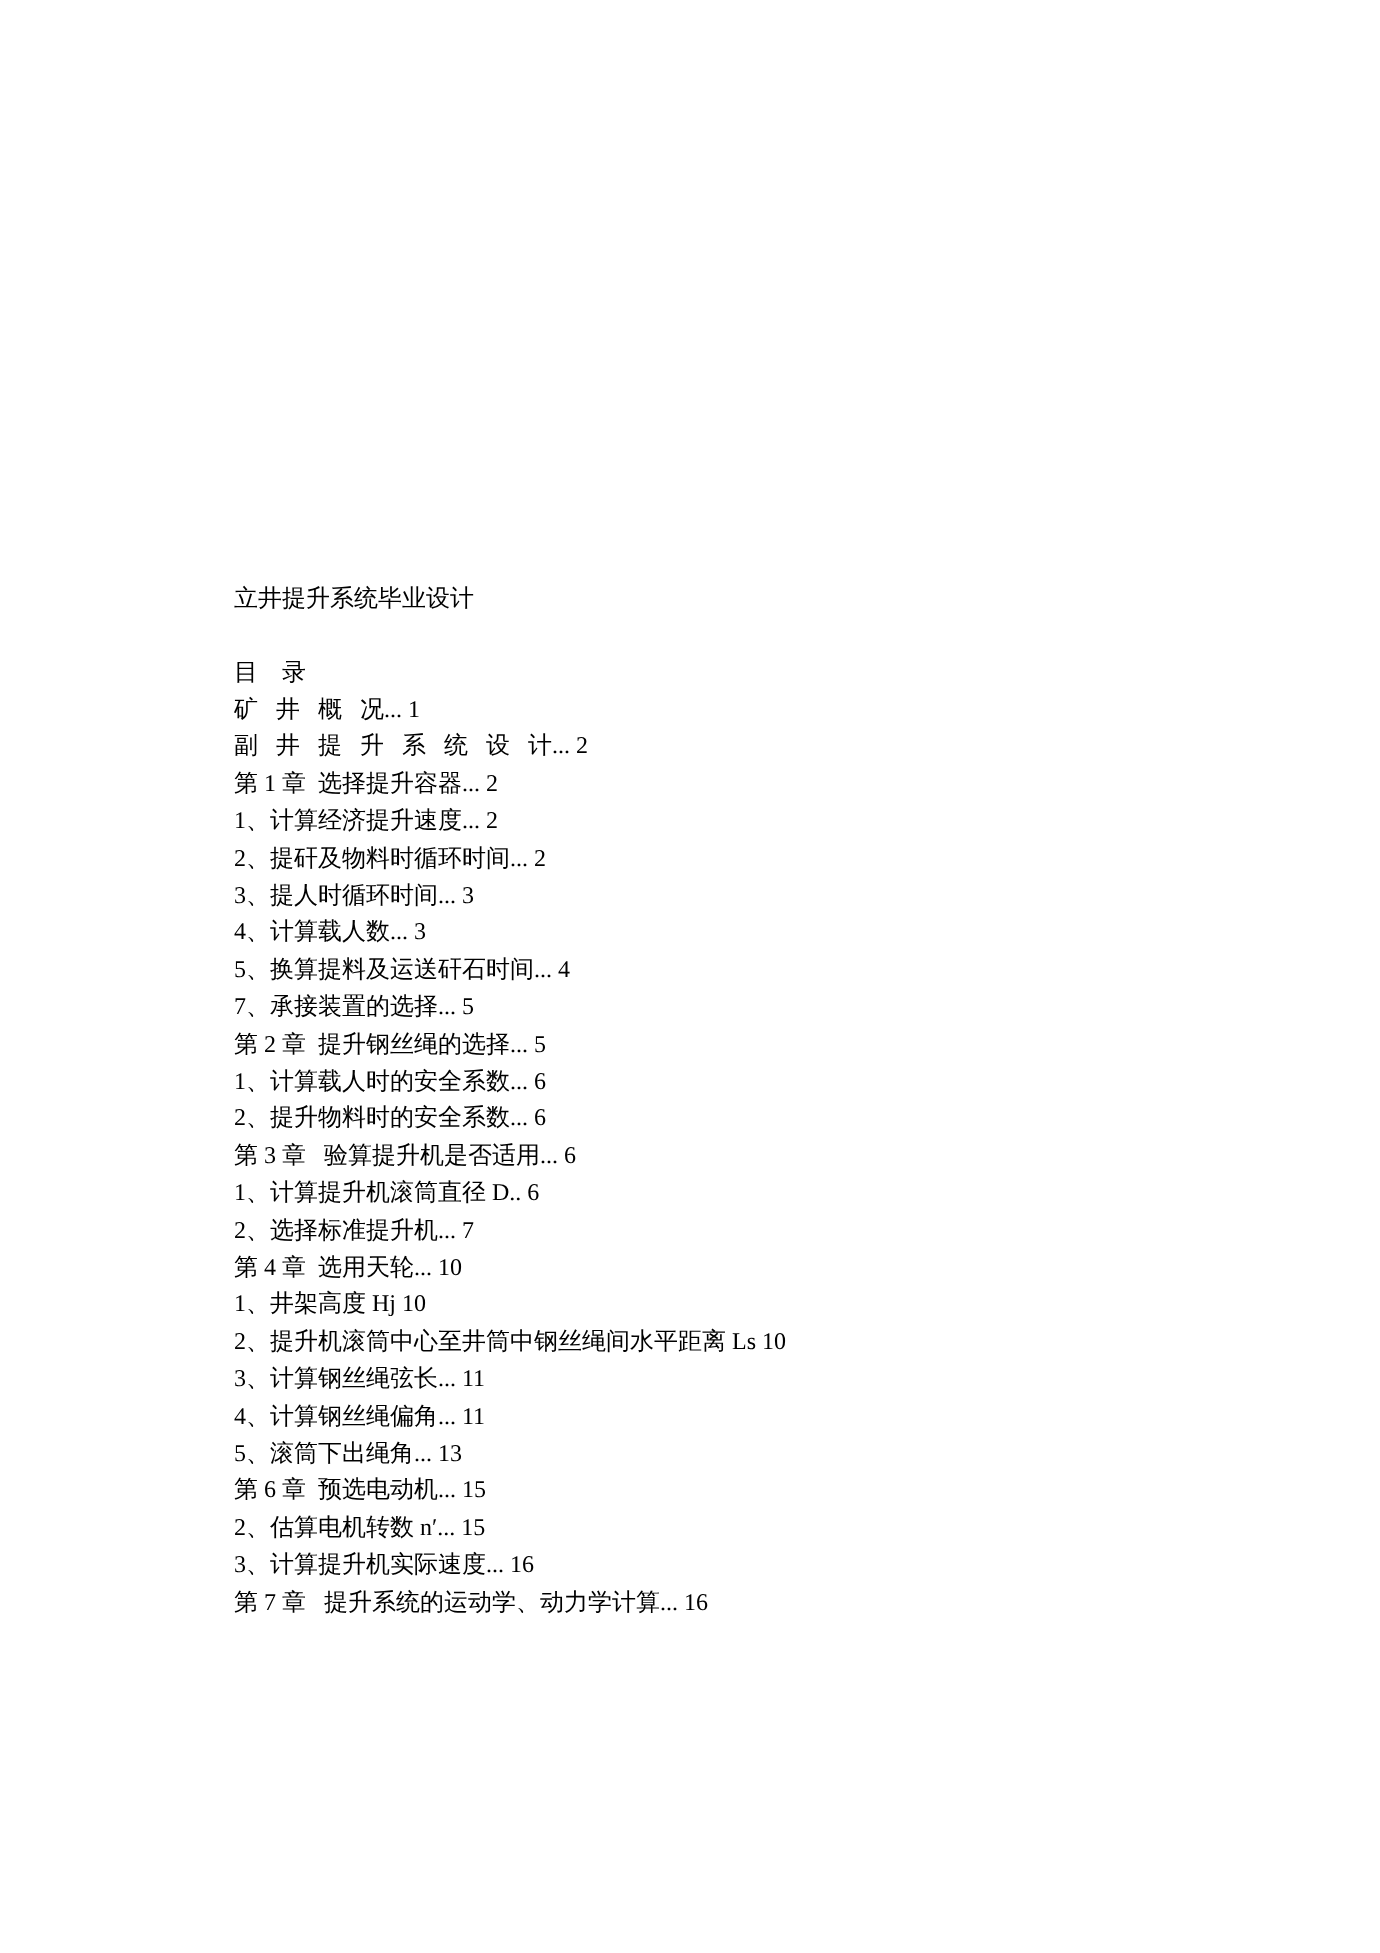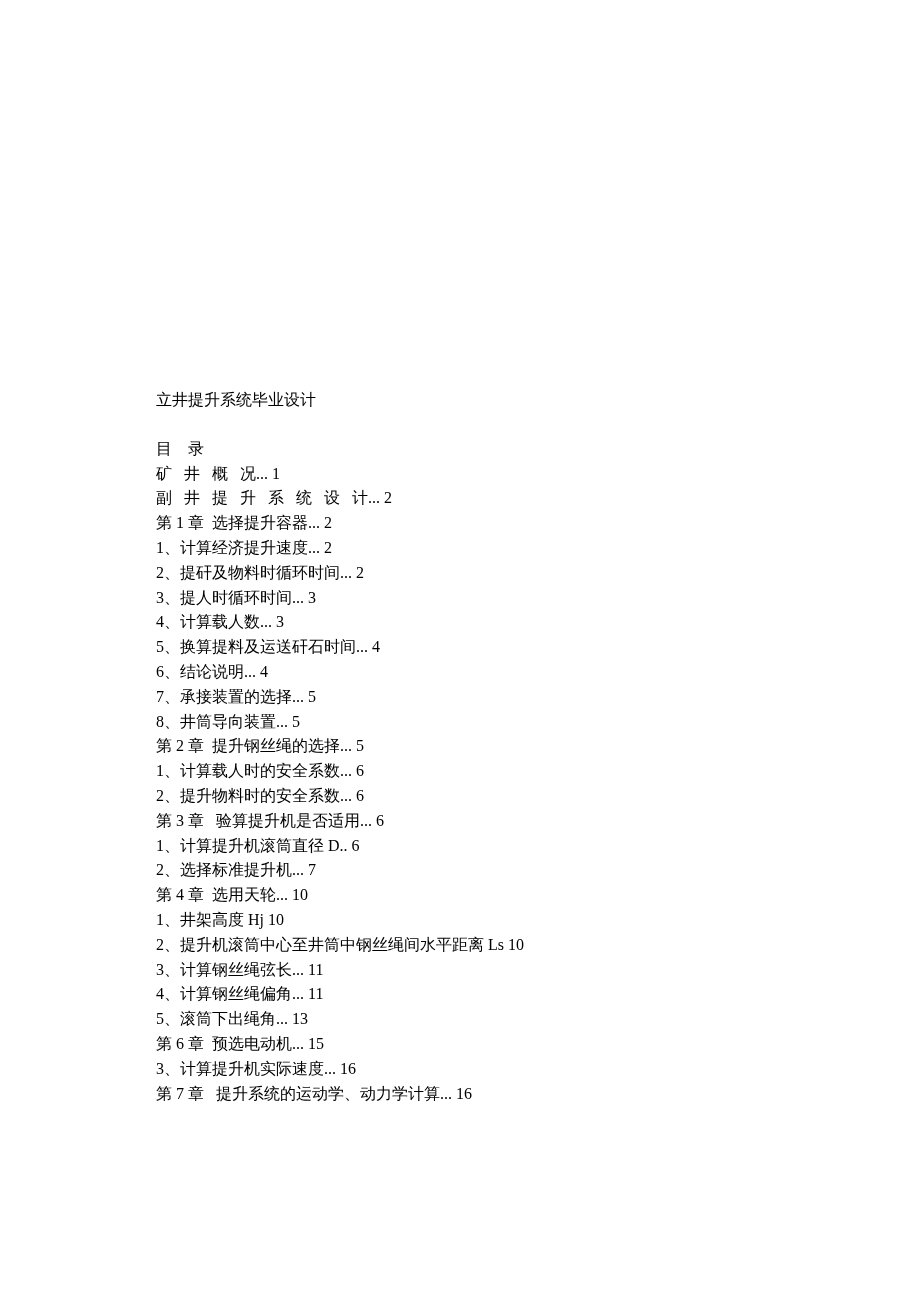--- a/index.html
+++ b/index.html
@@ -35,32 +35,31 @@
   <div id="toc-container">
       <div class="toc-line">目    录</div>
       <div class="toc-line">矿   井   概   况... 1</div>
       <div class="toc-line">副   井   提   升   系   统   设   计... 2</div>
       <div class="toc-line">第 1 章  选择提升容器... 2</div>
       <div class="toc-line">1、计算经济提升速度... 2</div>
       <div class="toc-line">2、提矸及物料时循环时间... 2</div>
       <div class="toc-line">3、提人时循环时间... 3</div>
       <div class="toc-line">4、计算载人数... 3</div>
       <div class="toc-line">5、换算提料及运送矸石时间... 4</div>
-      <div class="toc-line">6、结论说明... 4</div>
       <div class="toc-line">7、承接装置的选择... 5</div>
-      <div class="toc-line">8、井筒导向装置... 5</div>
       <div class="toc-line">第 2 章  提升钢丝绳的选择... 5</div>
       <div class="toc-line">1、计算载人时的安全系数... 6</div>
       <div class="toc-line">2、提升物料时的安全系数... 6</div>
       <div class="toc-line">第 3 章   验算提升机是否适用... 6</div>
       <div class="toc-line">1、计算提升机滚筒直径 D.. 6</div>
       <div class="toc-line">2、选择标准提升机... 7</div>
       <div class="toc-line">第 4 章  选用天轮... 10</div>
       <div class="toc-line">1、井架高度 Hj 10</div>
       <div class="toc-line">2、提升机滚筒中心至井筒中钢丝绳间水平距离 Ls 10</div>
       <div class="toc-line">3、计算钢丝绳弦长... 11</div>
       <div class="toc-line">4、计算钢丝绳偏角... 11</div>
       <div class="toc-line">5、滚筒下出绳角... 13</div>
       <div class="toc-line">第 6 章  预选电动机... 15</div>
+      <div class="toc-line">2、估算电机转数 n′... 15</div>
       <div class="toc-line">3、计算提升机实际速度... 16</div>
       <div class="toc-line">第 7 章   提升系统的运动学、动力学计算... 16</div>
     </div>
 </div>
 
 </body></html>

